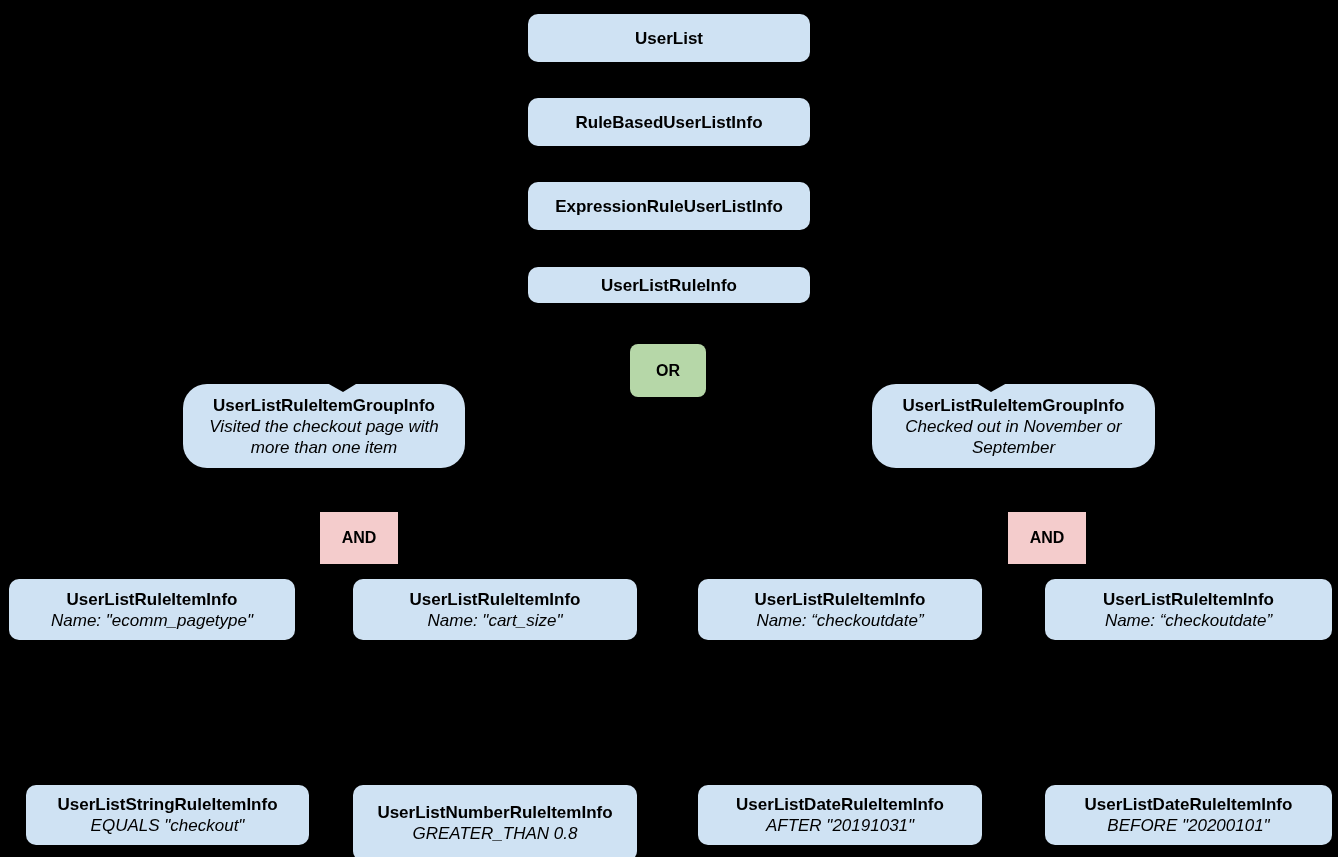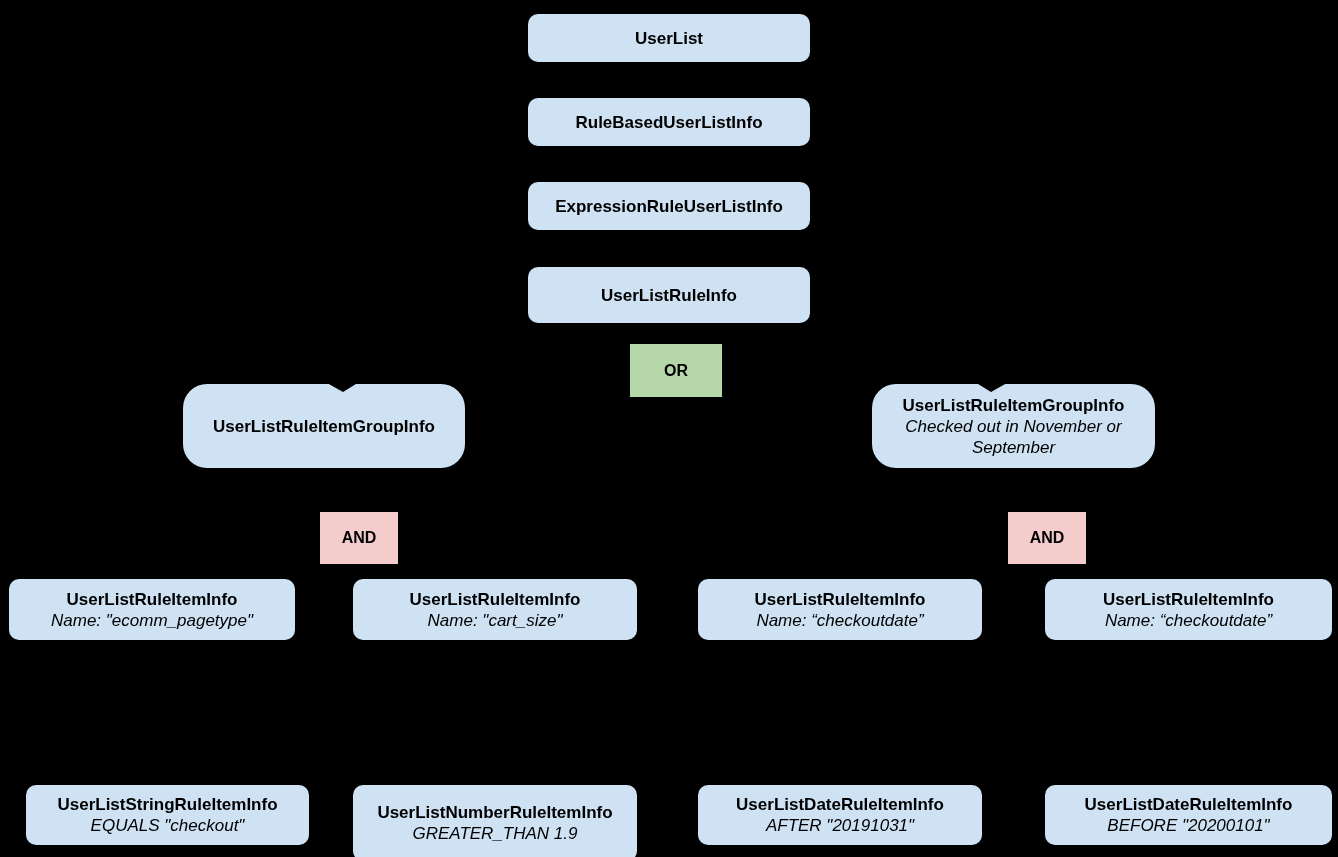--- a/index.html
+++ b/index.html
@@ -90,30 +90,31 @@
   </div>
 
   <div class="node" style="left:528px; top:98px; width:282px; height:48px;">
     <div class="title">RuleBasedUserListInfo</div>
   </div>
 
   <div class="node" style="left:528px; top:182px; width:282px; height:48px;">
     <div class="title">ExpressionRuleUserListInfo</div>
   </div>
 
-  <div class="node" style="left:528px; top:267px; width:282px; height:56px;">
+  <div class="node" style="left:528px; top:267px; width:282px; height:36px;">
     <div class="title">UserListRuleInfo</div>
   </div>
 
-  <div class="op or" style="left:630px; top:344px; width:92px; height:53px;">
+  <div class="op or" style="left:630px; top:344px; width:76px; height:53px;border-radius:8px;">
     <span>OR</span>
   </div>
 
   <div class="node group" style="left:183px; top:384px; width:282px; height:84px;">
     <div class="title">UserListRuleItemGroupInfo</div>
+    <div class="subtitle">Visited the checkout page with more than one item</div>
   </div>
 
   <div class="node group" style="left:872px; top:384px; width:283px; height:84px;">
     <div class="title">UserListRuleItemGroupInfo</div>
     <div class="subtitle">Checked out in November or September</div>
   </div>
 
   <div class="op and" style="left:285px; top:512px; width:78px; height:52px;">
     <span>AND</span>
   </div>
@@ -142,21 +143,21 @@
     <div class="subtitle">Name: “checkoutdate”</div>
   </div>
 
   <div class="node" style="left:26px; top:785px; width:283px; height:60px;">
     <div class="title">UserListStringRuleItemInfo</div>
     <div class="subtitle">EQUALS "checkout"</div>
   </div>
 
   <div class="node" style="left:353px; top:785px; width:284px; height:76px;">
     <div class="title">UserListNumberRuleItemInfo</div>
-    <div class="subtitle">GREATER_THAN 1.9</div>
+    <div class="subtitle">GREATER_THAN 0.8</div>
   </div>
 
   <div class="node" style="left:698px; top:785px; width:284px; height:60px;">
     <div class="title">UserListDateRuleItemInfo</div>
     <div class="subtitle">AFTER "20191031"</div>
   </div>
 
   <div class="node" style="left:1045px; top:785px; width:287px; height:60px;">
     <div class="title">UserListDateRuleItemInfo</div>
     <div class="subtitle">BEFORE "20200101"</div>

